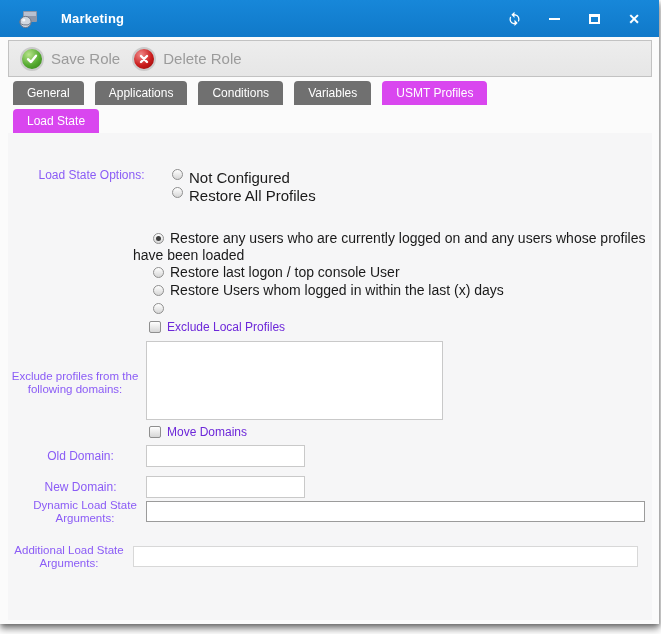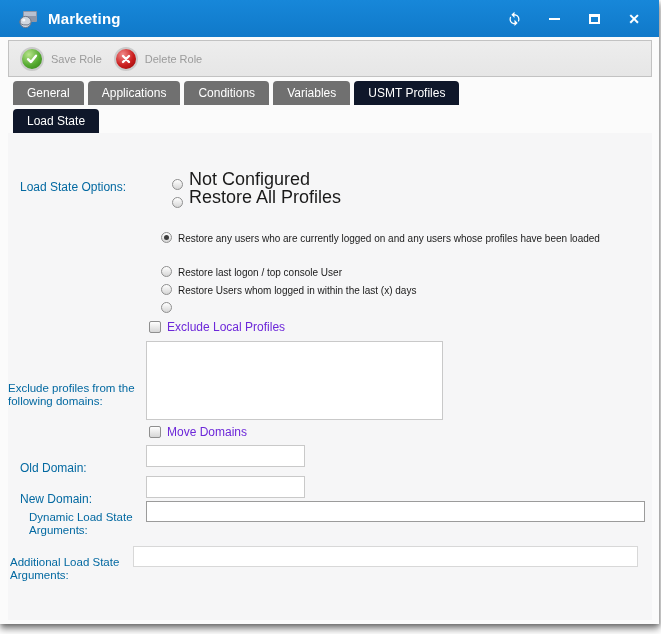--- a/index.html
+++ b/index.html
@@ -12,75 +12,75 @@
     box-shadow:0 5px 7px rgba(0,0,0,.45), 2px 2px 4px rgba(0,0,0,.18), -1px 0 3px rgba(0,0,0,.12);
   }
 
   
   .titlebar {
     position:absolute; left:0; top:0; width:100%; height:37px;
     background:linear-gradient(#1787d9,#1079c9);
     display:flex; align-items:center; padding:0 16px 0 18px; color:#fff;
   }
   .titlebar .app-icon { width:21px; height:20px; margin-right:9px; }
-  .titlebar .title { font-size:15px; font-weight:bold; letter-spacing:.2px; }
+  .titlebar .title { font-size:13px; font-weight:bold; letter-spacing:.2px;margin-left:13px; }
   .win-controls { margin-left:auto; display:flex; align-items:center; gap:22px; }
   .winbtn { width:18px; height:18px; display:flex; align-items:center; justify-content:center; cursor:pointer; color:#fff; }
   .glyph-min { width:11px; height:2px; background:#fff; display:block; }
   .glyph-max { width:11px; height:10px; border:2px solid #fff; border-top-width:3px; display:block; }
   .glyph-close { font-size:14px; font-weight:bold; line-height:1; }
 
   
   .toolbar {
     position:absolute; left:8px; top:40px; width:644px; height:37px;
     background:linear-gradient(#ededed,#e6e6e6);
     border:1px solid #c2c2c2;
     display:flex; align-items:center; padding-left:9px;
   }
   .tool-btn { display:flex; align-items:center; gap:7px; padding:2px 10px 2px 2px; cursor:pointer; }
   .tool-btn .orb {
     width:24px; height:24px; border-radius:50%;
     border:2px solid #cbcbcb; display:flex; align-items:center; justify-content:center;
   }
   .orb.green { background:radial-gradient(circle at 34% 28%, #b8e48b, #56ab31 55%, #2f7d12); }
   .orb.red   { background:radial-gradient(circle at 34% 28%, #f08a8a, #cb1d1d 55%, #8e0606); }
-  .tool-btn .lbl { font-size:11px; color:#9b9b9b; }
-
-  
-  .tabrow { position:absolute; left:13px; display:flex; gap:4px; }
+  .tool-btn .lbl { font-size:15px; color:#9b9b9b; }
+
+  
+  .tabrow { position:absolute; left:13px; display:flex; gap:11px; }
   .tabrow.row1 { top:81px; }
   .tabrow.row2 { top:109px; }
   .tab {
     height:24px; padding:0 14px; display:flex; align-items:center;
     background:#707070; color:#fff; font-size:12px;
     border-radius:4px 4px 0 0; cursor:pointer; white-space:nowrap;
   }
-  .tab.active { background:#0f172a; }
+  .tab.active { background:#d946ef; }
 
   
   .content {
     position:absolute; left:8px; top:133px; width:644px; height:487px;
     background:#f6f6f7;
   }
 
-  .flabel { position:absolute; color:#0369a1; font-size:12px; text-align:left; line-height:13px;margin-top:12px; }
+  .flabel { position:absolute; color:#8b5cf6; font-size:12px; text-align:center; line-height:13px; }
   .flabel.small { font-size:11.5px; }
 
-  .radio-row { position:absolute; display:flex; align-items:flex-end; gap:6px; font-size:18px; color:#1a1a1a; }
+  .radio-row { position:absolute; display:flex; align-items:flex-start; gap:6px; font-size:15px; color:#1a1a1a; }
   .radio, .cbx {
     display:inline-block; width:11px; height:11px; flex:0 0 auto;
     border:1px solid #8f8f8f; background:linear-gradient(#ffffff,#d6d6d6); cursor:pointer;
   }
   .radio { border-radius:50%; position:relative; }
   .radio.on::after {
     content:""; position:absolute; left:2px; top:2px; width:5px; height:5px;
     border-radius:50%; background:#3d3d3d;
   }
   .cbx { width:12px; height:12px; border-radius:2px; }
-  .wrap-option { position:absolute; font-size:10px; color:#1a1a1a; line-height:17px;margin-left:8px; }
+  .wrap-option { position:absolute; font-size:14px; color:#1a1a1a; line-height:17px; }
   .wrap-option .radio { vertical-align:-1px; margin:0 6px 0 20px; }
   .check-row { position:absolute; display:flex; align-items:center; gap:6px; font-size:12px; color:#6d28d9; }
 
   .txt {
     position:absolute; background:#fff; border:1px solid #c9c9c9;
     font-family:"Liberation Sans", sans-serif; font-size:12px; color:#222; padding:2px 4px;
   }
   textarea.txt { resize:none; }
   .txt.dark-border { border-color:#9b9b9b; }
   .txt.light-border { border-color:#d8d8d8; }

